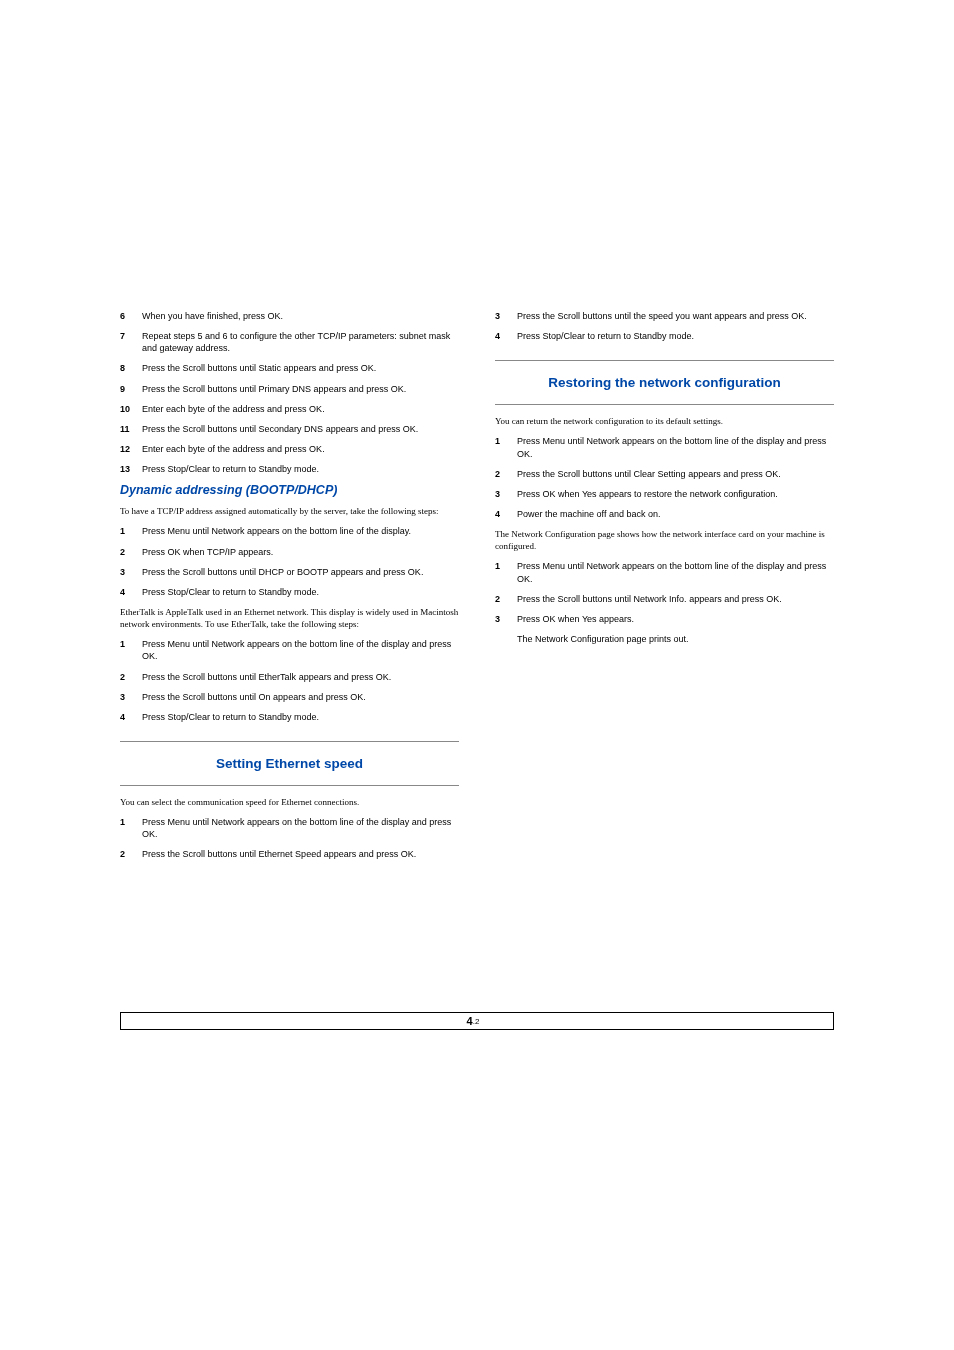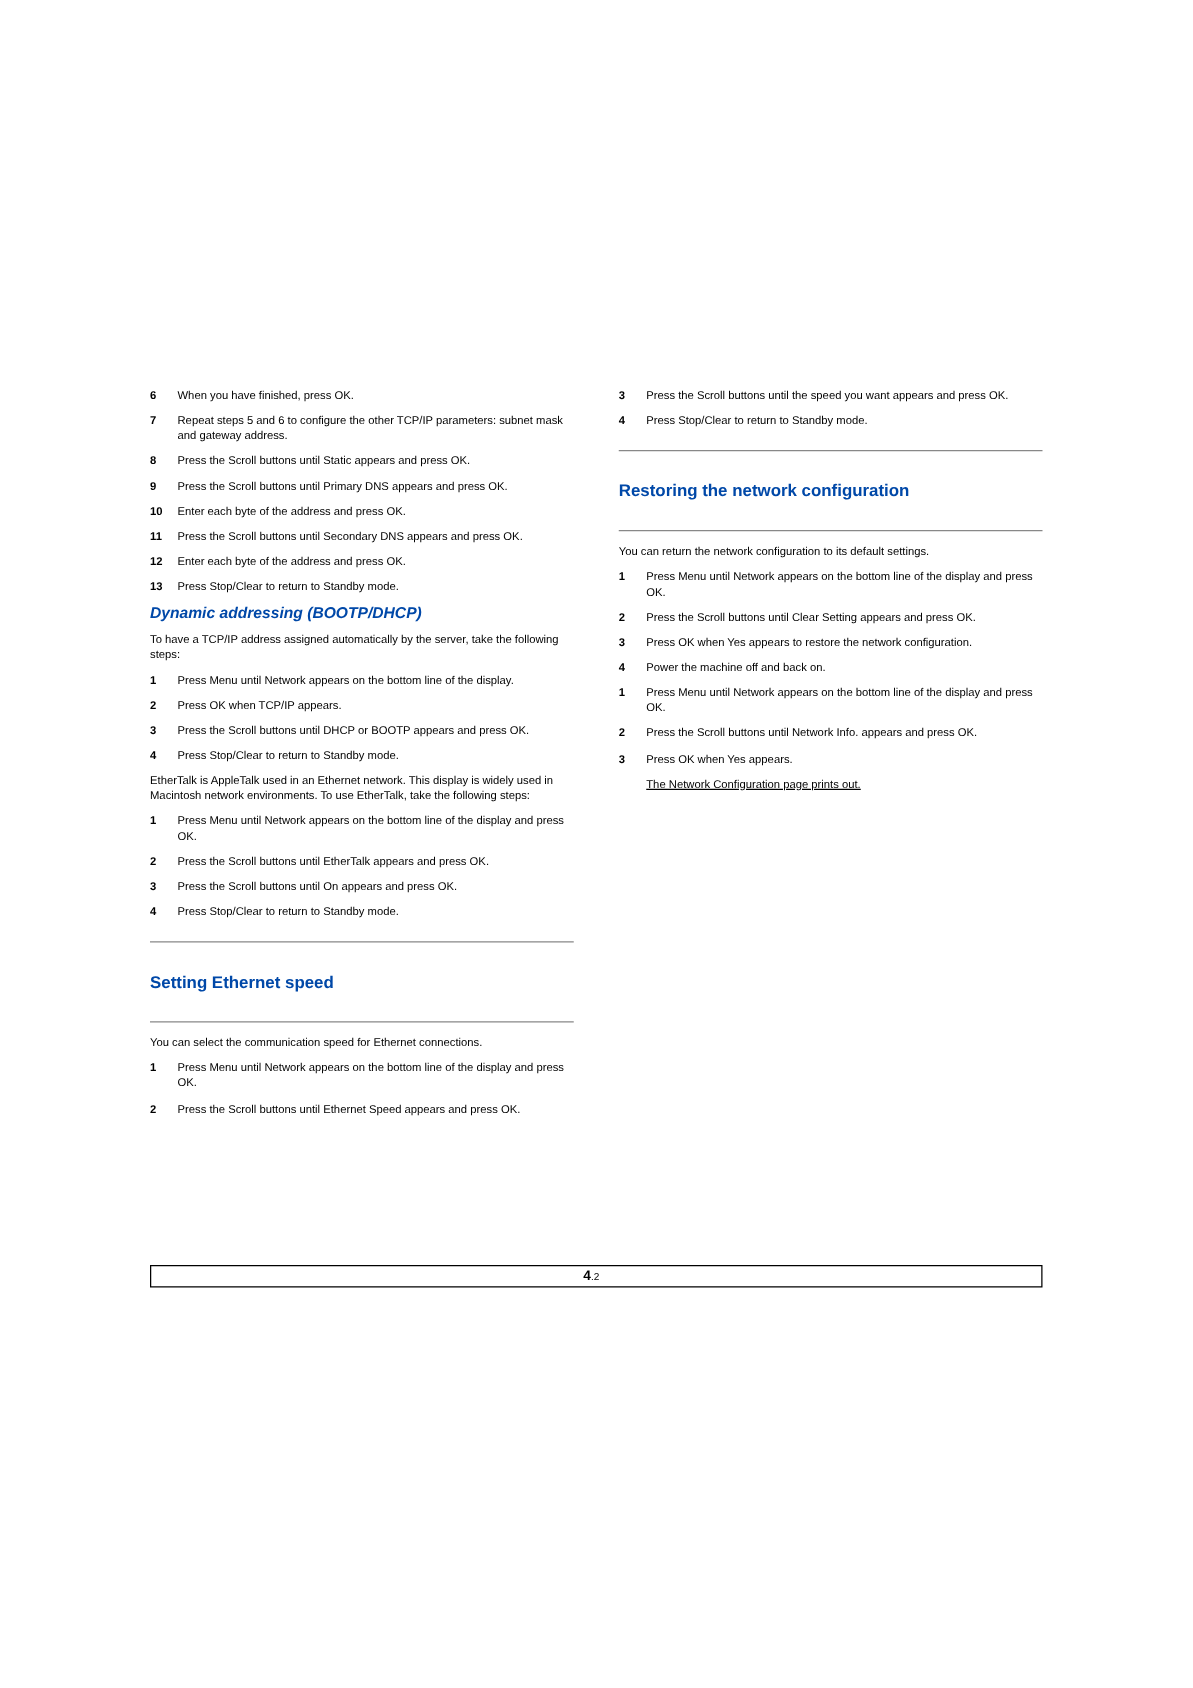--- a/index.html
+++ b/index.html
@@ -38,35 +38,36 @@
     color: rgb(0, 72, 168);
     font-size: 12.5px;
     font-weight: bold;
     margin-top: 8px;
     margin-bottom: 8px;
     font-style: italic;
   }
   .intro-text {
     line-height: 1.35;
     margin-bottom: 8px;
+    font-family: Liberation Serif, serif;
   }
   .section-heading {
     color: rgb(0, 72, 168);
     font-size: 13.5px;
     font-weight: bold;
-    padding: 24px 0;
+    text-align: center;
+    padding: 14px 0;
     border-top: 1px solid #888;
     border-bottom: 1px solid #888;
     margin: 18px 0 10px 0;
   }
   .note-text {
     line-height: 1.35;
     margin-left: 22px;
     margin-bottom: 25px;
-    text-decoration: underline;
   }
   .page-footer {
     position: absolute;
     bottom: 320px;
     left: 120px;
     right: 120px;
     border: 1px solid #000;
     height: 18px;
     display: flex;
     align-items: center;
@@ -201,20 +202,21 @@
         <div class="item">
           <div class="item-num">3</div>
           <div class="item-text">Press <b>OK</b> when <b>Yes</b> appears to restore the network configuration.</div>
         </div>
         <div class="item">
           <div class="item-num">4</div>
           <div class="item-text">Power the machine off and back on.</div>
         </div>
       </div>
 
+    <div class="intro-text">The Network Configuration page shows how the network interface card on your machine is configured.</div>
     <div>
         <div class="item">
           <div class="item-num">1</div>
           <div class="item-text">Press <b>Menu</b> until <b>Network</b> appears on the bottom line of the display and press <b>OK</b>.</div>
         </div>
         <div class="item">
           <div class="item-num">2</div>
           <div class="item-text">Press the <b>Scroll</b> buttons until <b>Network Info.</b> appears and press <b>OK</b>.</div>
         </div>
         <div class="item">

